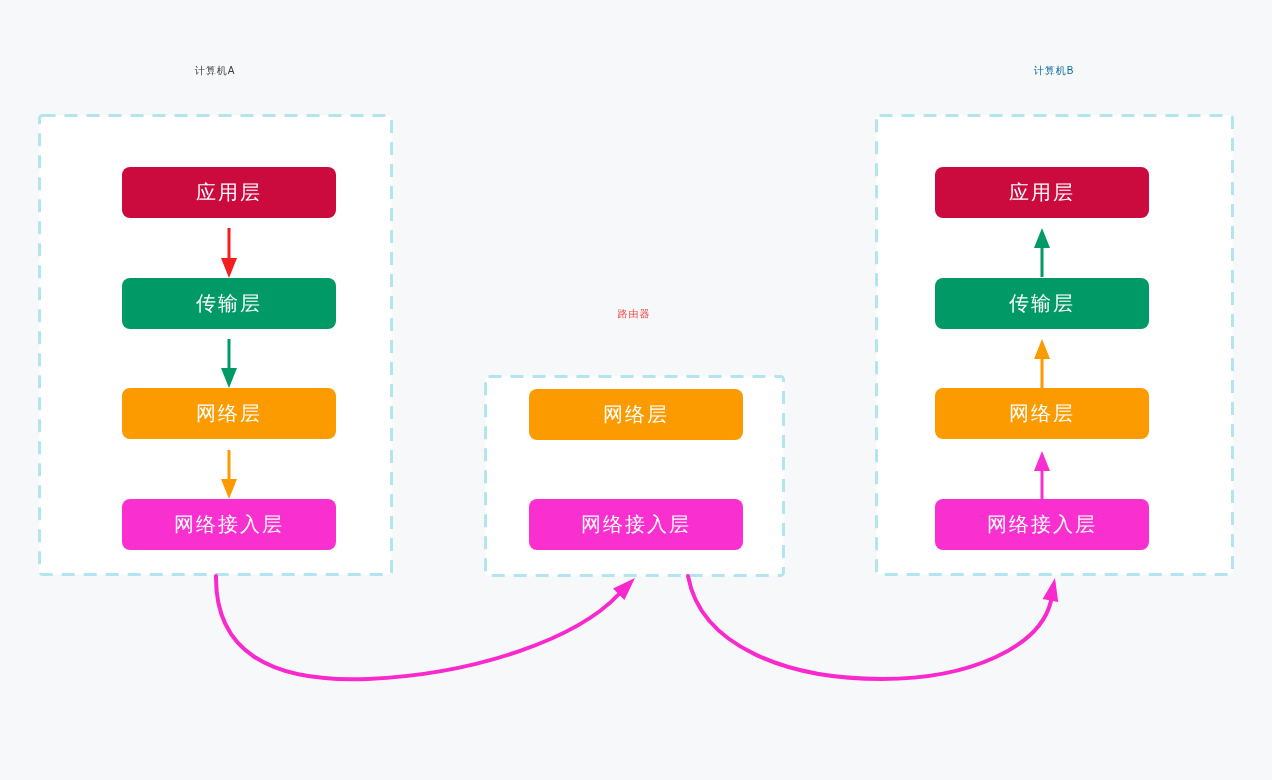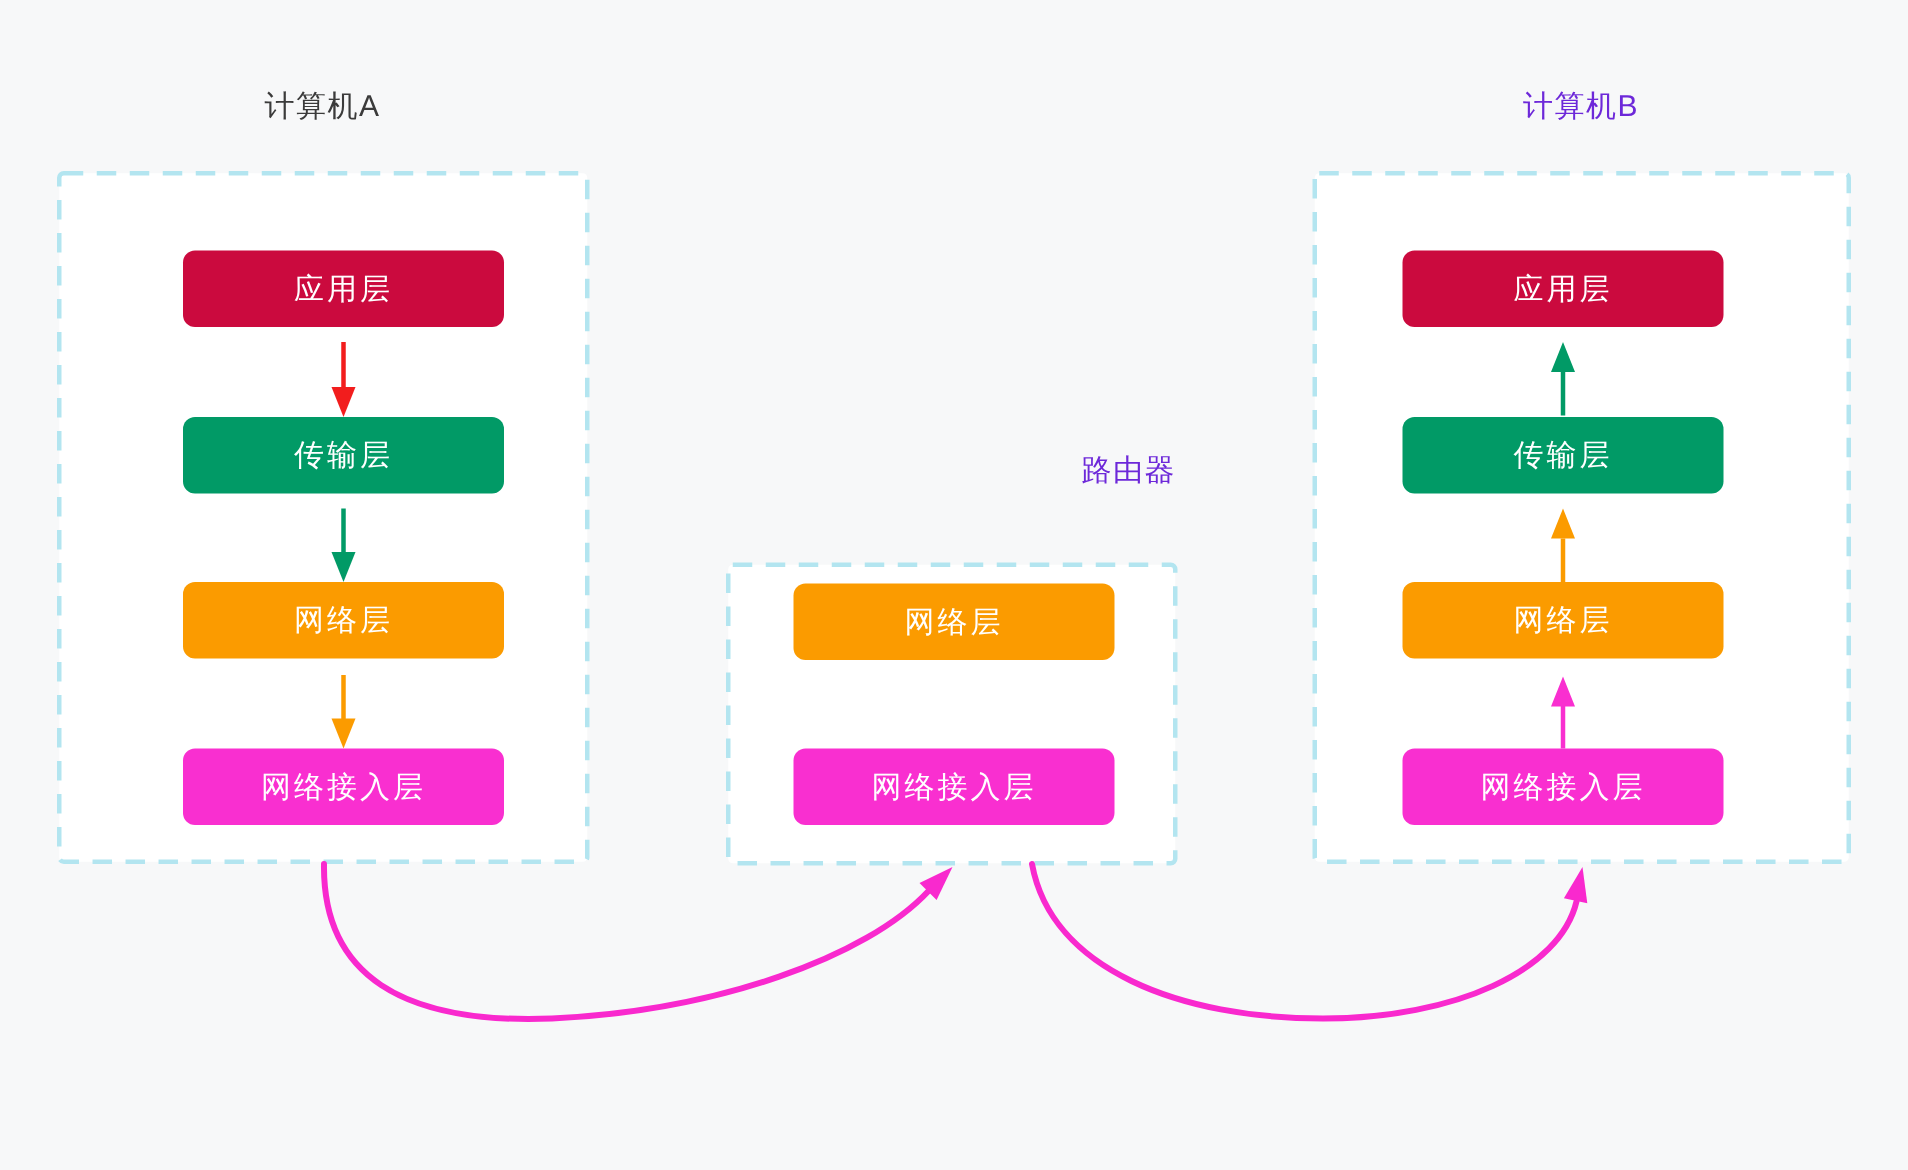--- a/index.html
+++ b/index.html
@@ -25,21 +25,21 @@
   .flow line { stroke-width: 3; }
   .flow polygon, .conn polygon { stroke: none; }
   .conn path {
     fill: none;
     stroke-width: 4;
     stroke-linecap: round;
   }
   .title {
     position: absolute;
     z-index: 1;
-    font-size: 20px;
+    font-size: 10px;
     line-height: 20px;
     text-align: center;
     letter-spacing: 1px;
   }
   .t-a { left: 38px;  width: 354px; top: 61px; }
   .t-r { left: 484px; width: 300px; top: 304px; }
   .t-b { left: 875px; width: 358px; top: 61px; }
   .layer {
     position: absolute;
     z-index: 1;
@@ -105,22 +105,22 @@
       <polygon points="635,578 624.4,600 613,588.6"></polygon>
     </g>
 
     <g class="conn" style="stroke: var(--c); fill: var(--c); --c: #f929ce;">
       <path d="M 688 576 C 701 647, 788 679, 882 679 C 970 679, 1040 647, 1051 601"></path>
       <polygon points="1055,578 1058.2,602.1 1042.6,598.9"></polygon>
     </g>
   </svg>
 
   <div class="title t-a" style="color: rgb(59, 59, 59);">计算机A</div>
-  <div class="title t-r" style="color: #6d28d9; text-align: right;">路由器</div>
-  <div class="title t-b" style="color: #6d28d9;">计算机B</div>
+  <div class="title t-r" style="color: #ef4444;">路由器</div>
+  <div class="title t-b" style="color: #0369a1;">计算机B</div>
 
   <div class="layer ca0" style="background-color: rgb(203, 10, 62); color: rgb(255, 255, 255);">应用层</div>
   <div class="layer ca1" style="background-color: rgb(1, 154, 102); color: rgb(255, 255, 255);">传输层</div>
   <div class="layer ca2" style="background-color: rgb(251, 155, 0); color: rgb(255, 255, 255);">网络层</div>
   <div class="layer ca3" style="background-color: rgb(249, 47, 208); color: rgb(255, 255, 255);">网络接入层</div>
 
   <div class="layer r0" style="background-color: rgb(251, 155, 0); color: rgb(255, 255, 255);">网络层</div>
   <div class="layer r1" style="background-color: rgb(249, 47, 208); color: rgb(255, 255, 255);">网络接入层</div>
 
   <div class="layer cb0" style="background-color: rgb(203, 10, 62); color: rgb(255, 255, 255);">应用层</div>

